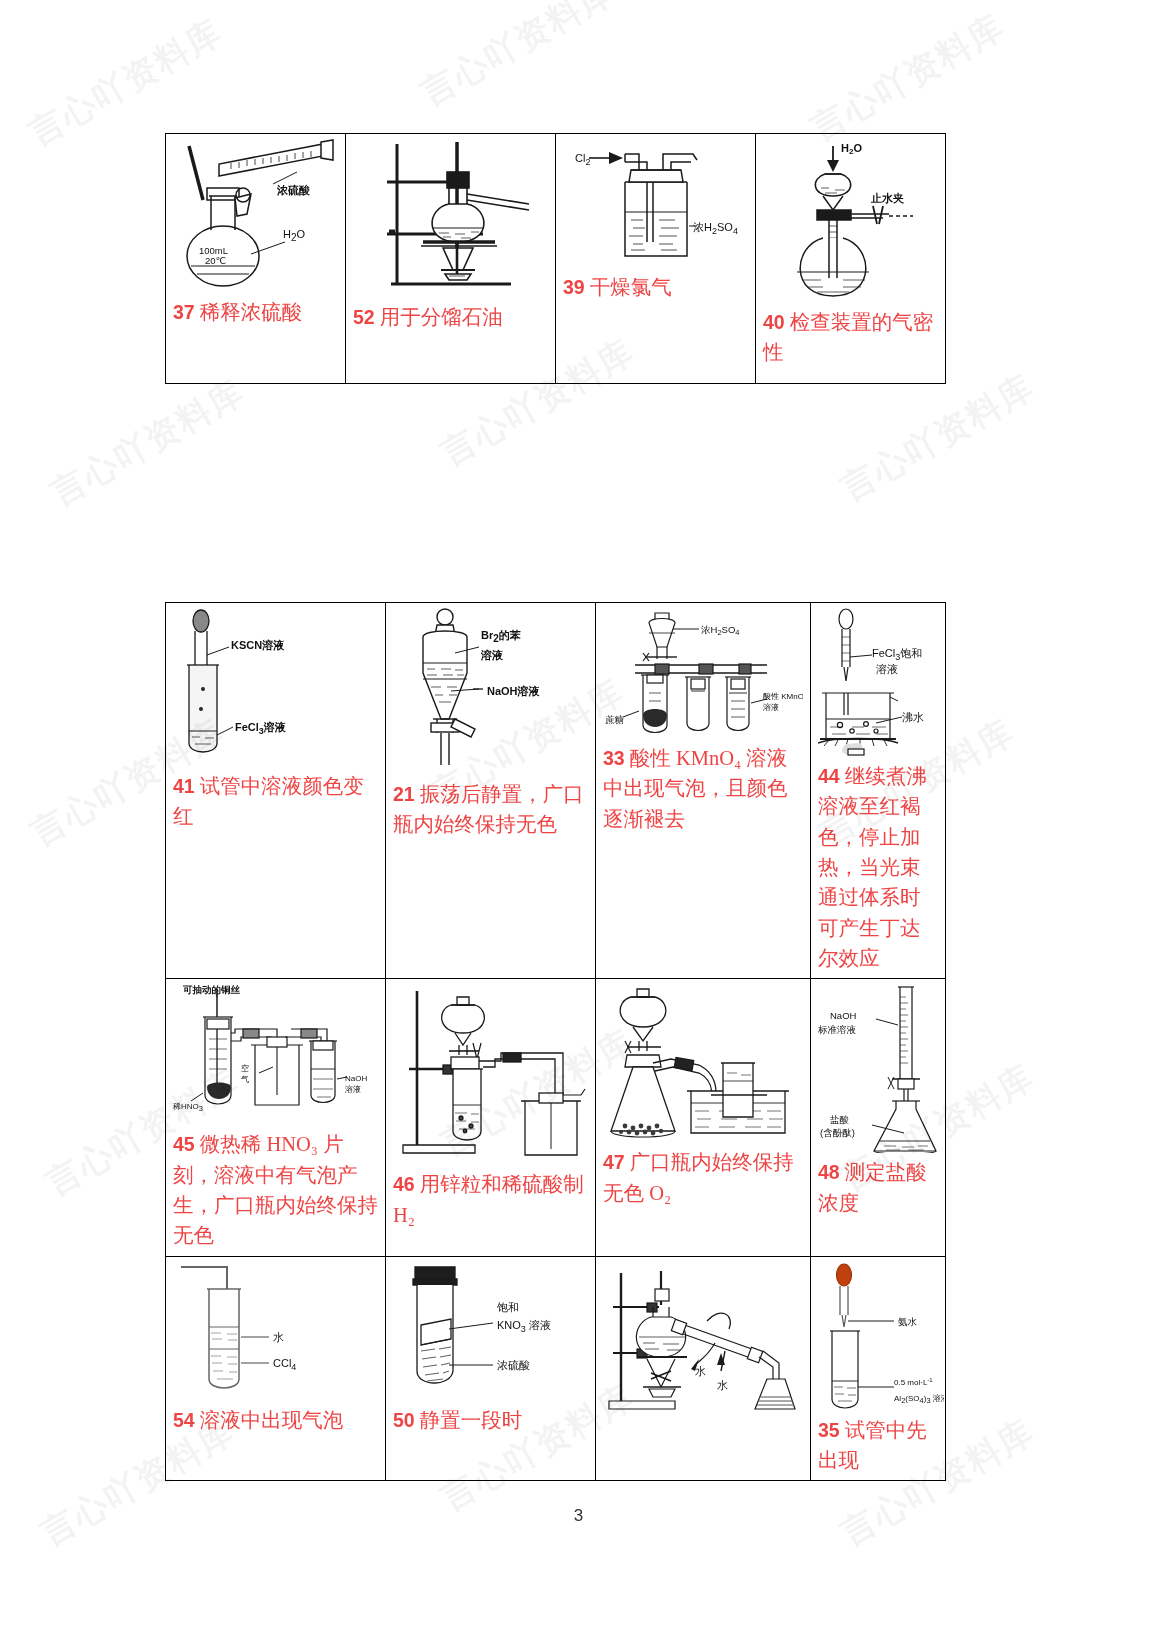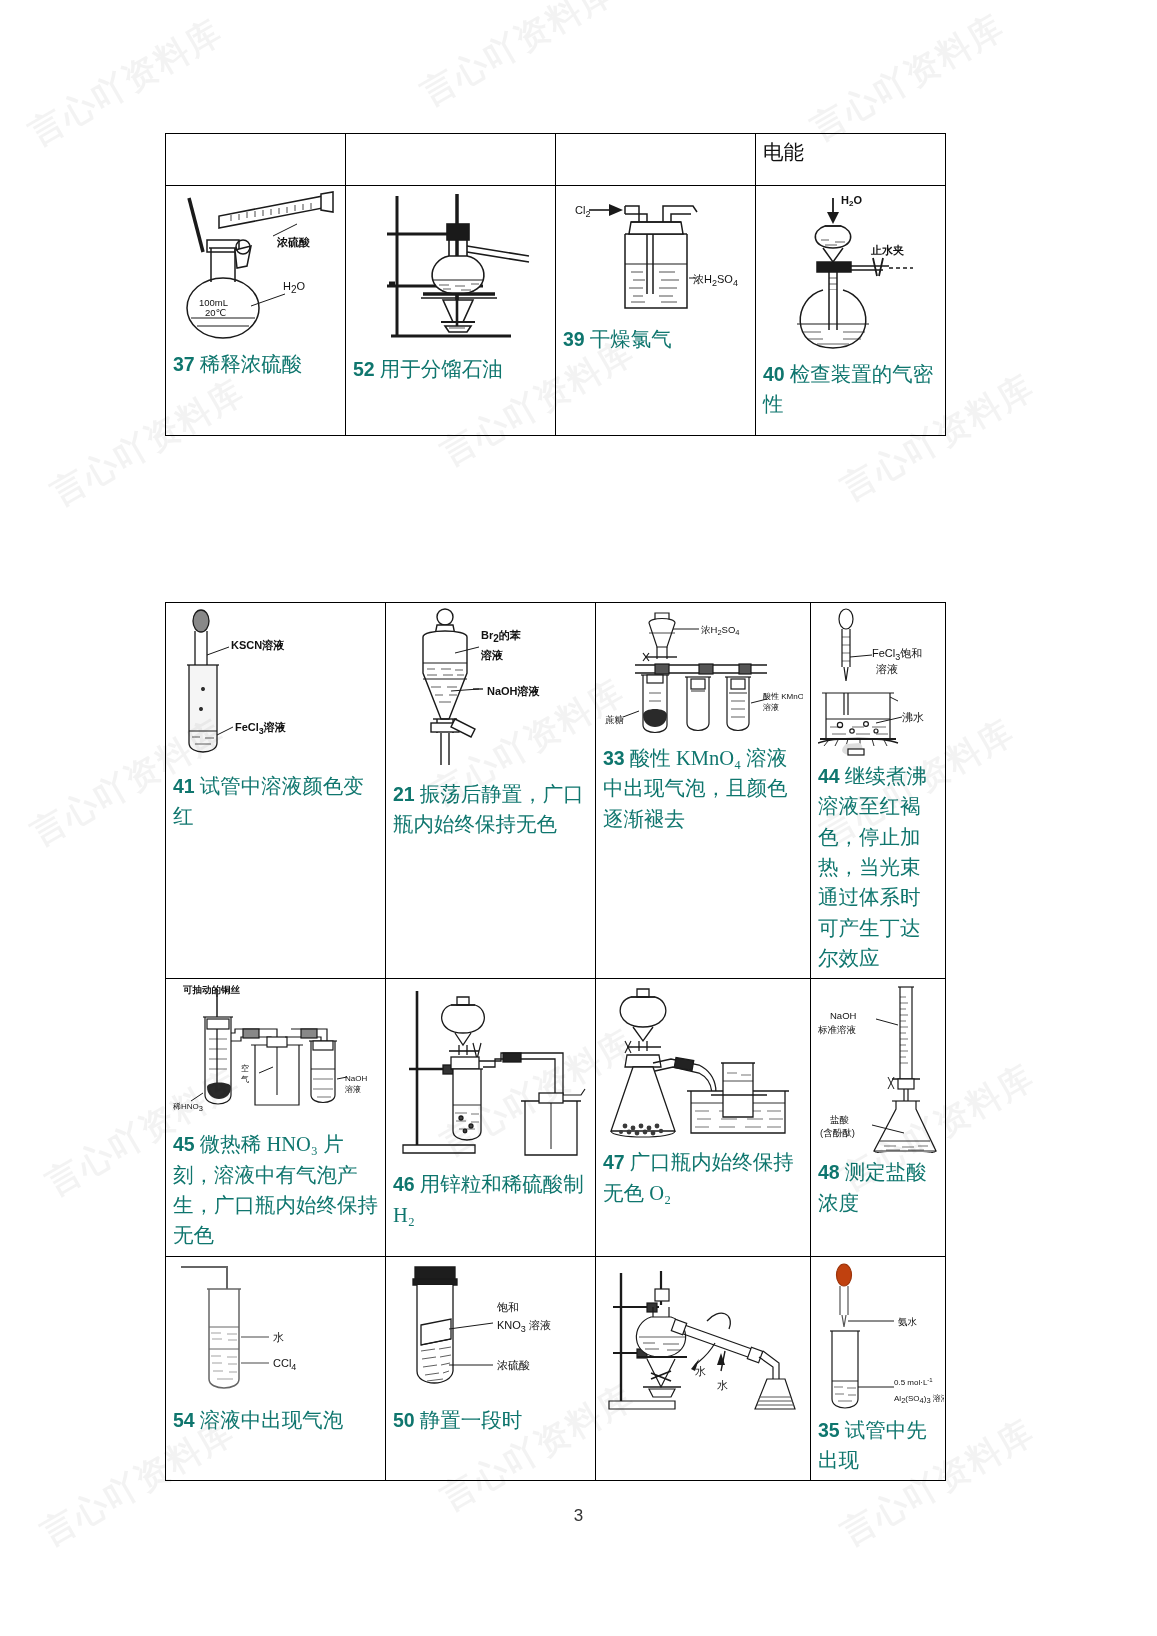--- a/index.html
+++ b/index.html
@@ -25,21 +25,21 @@
     background:transparent;z-index:2;
   }
   table.grid td{
     border:1.6px solid #000;
     vertical-align:top;
     padding:4px 7px 5px 7px;
     position:relative;
   }
   .cap{
     font-family:"Liberation Serif","DejaVu Serif",serif;
-    font-size:20.5px;line-height:1.48;color:#0f766e;
+    font-size:20.5px;line-height:1.48;color:#ef4444;
     margin-top:4px;
   }
   .cap b{font-family:"Liberation Sans","DejaVu Sans",sans-serif;font-weight:700;font-size:19.5px;}
   .hdr{
     font-family:"Liberation Serif","DejaVu Serif",serif;
     font-size:20.5px;color:#111;
   }
   .fig{display:block;margin:0 auto;}
   .figleft{display:block;margin:0;}
 
@@ -80,34 +80,20 @@
 
   <table class="grid" style="left:165px;top:133px;width:780px;">
     <colgroup>
         <col style="width:180px">
         <col style="width:210px">
         <col style="width:200px">
         <col style="width:190px">
       </colgroup>
     <tbody>
 
-      <tr>
-        <td style="height:42px">
-          <div class="hdr"></div>
-        </td>
-        <td>
-          <div class="hdr"></div>
-        </td>
-        <td>
-          <div class="hdr"></div>
-        </td>
-        <td>
-          <div class="hdr">电能</div>
-        </td>
-      </tr>
 
       <tr>
 
         <td style="height:240px">
           <svg class="fig" width="166" height="155" viewBox="0 0 166 155">
             <g fill="none" stroke="#1a1a1a" stroke-width="1.5">
 
               <ellipse cx="50" cy="118" rx="36" ry="30"></ellipse>
               <path d="M38 92 L38 58 M62 92 L62 58"></path>
               <path d="M36 58 L64 58"></path>

